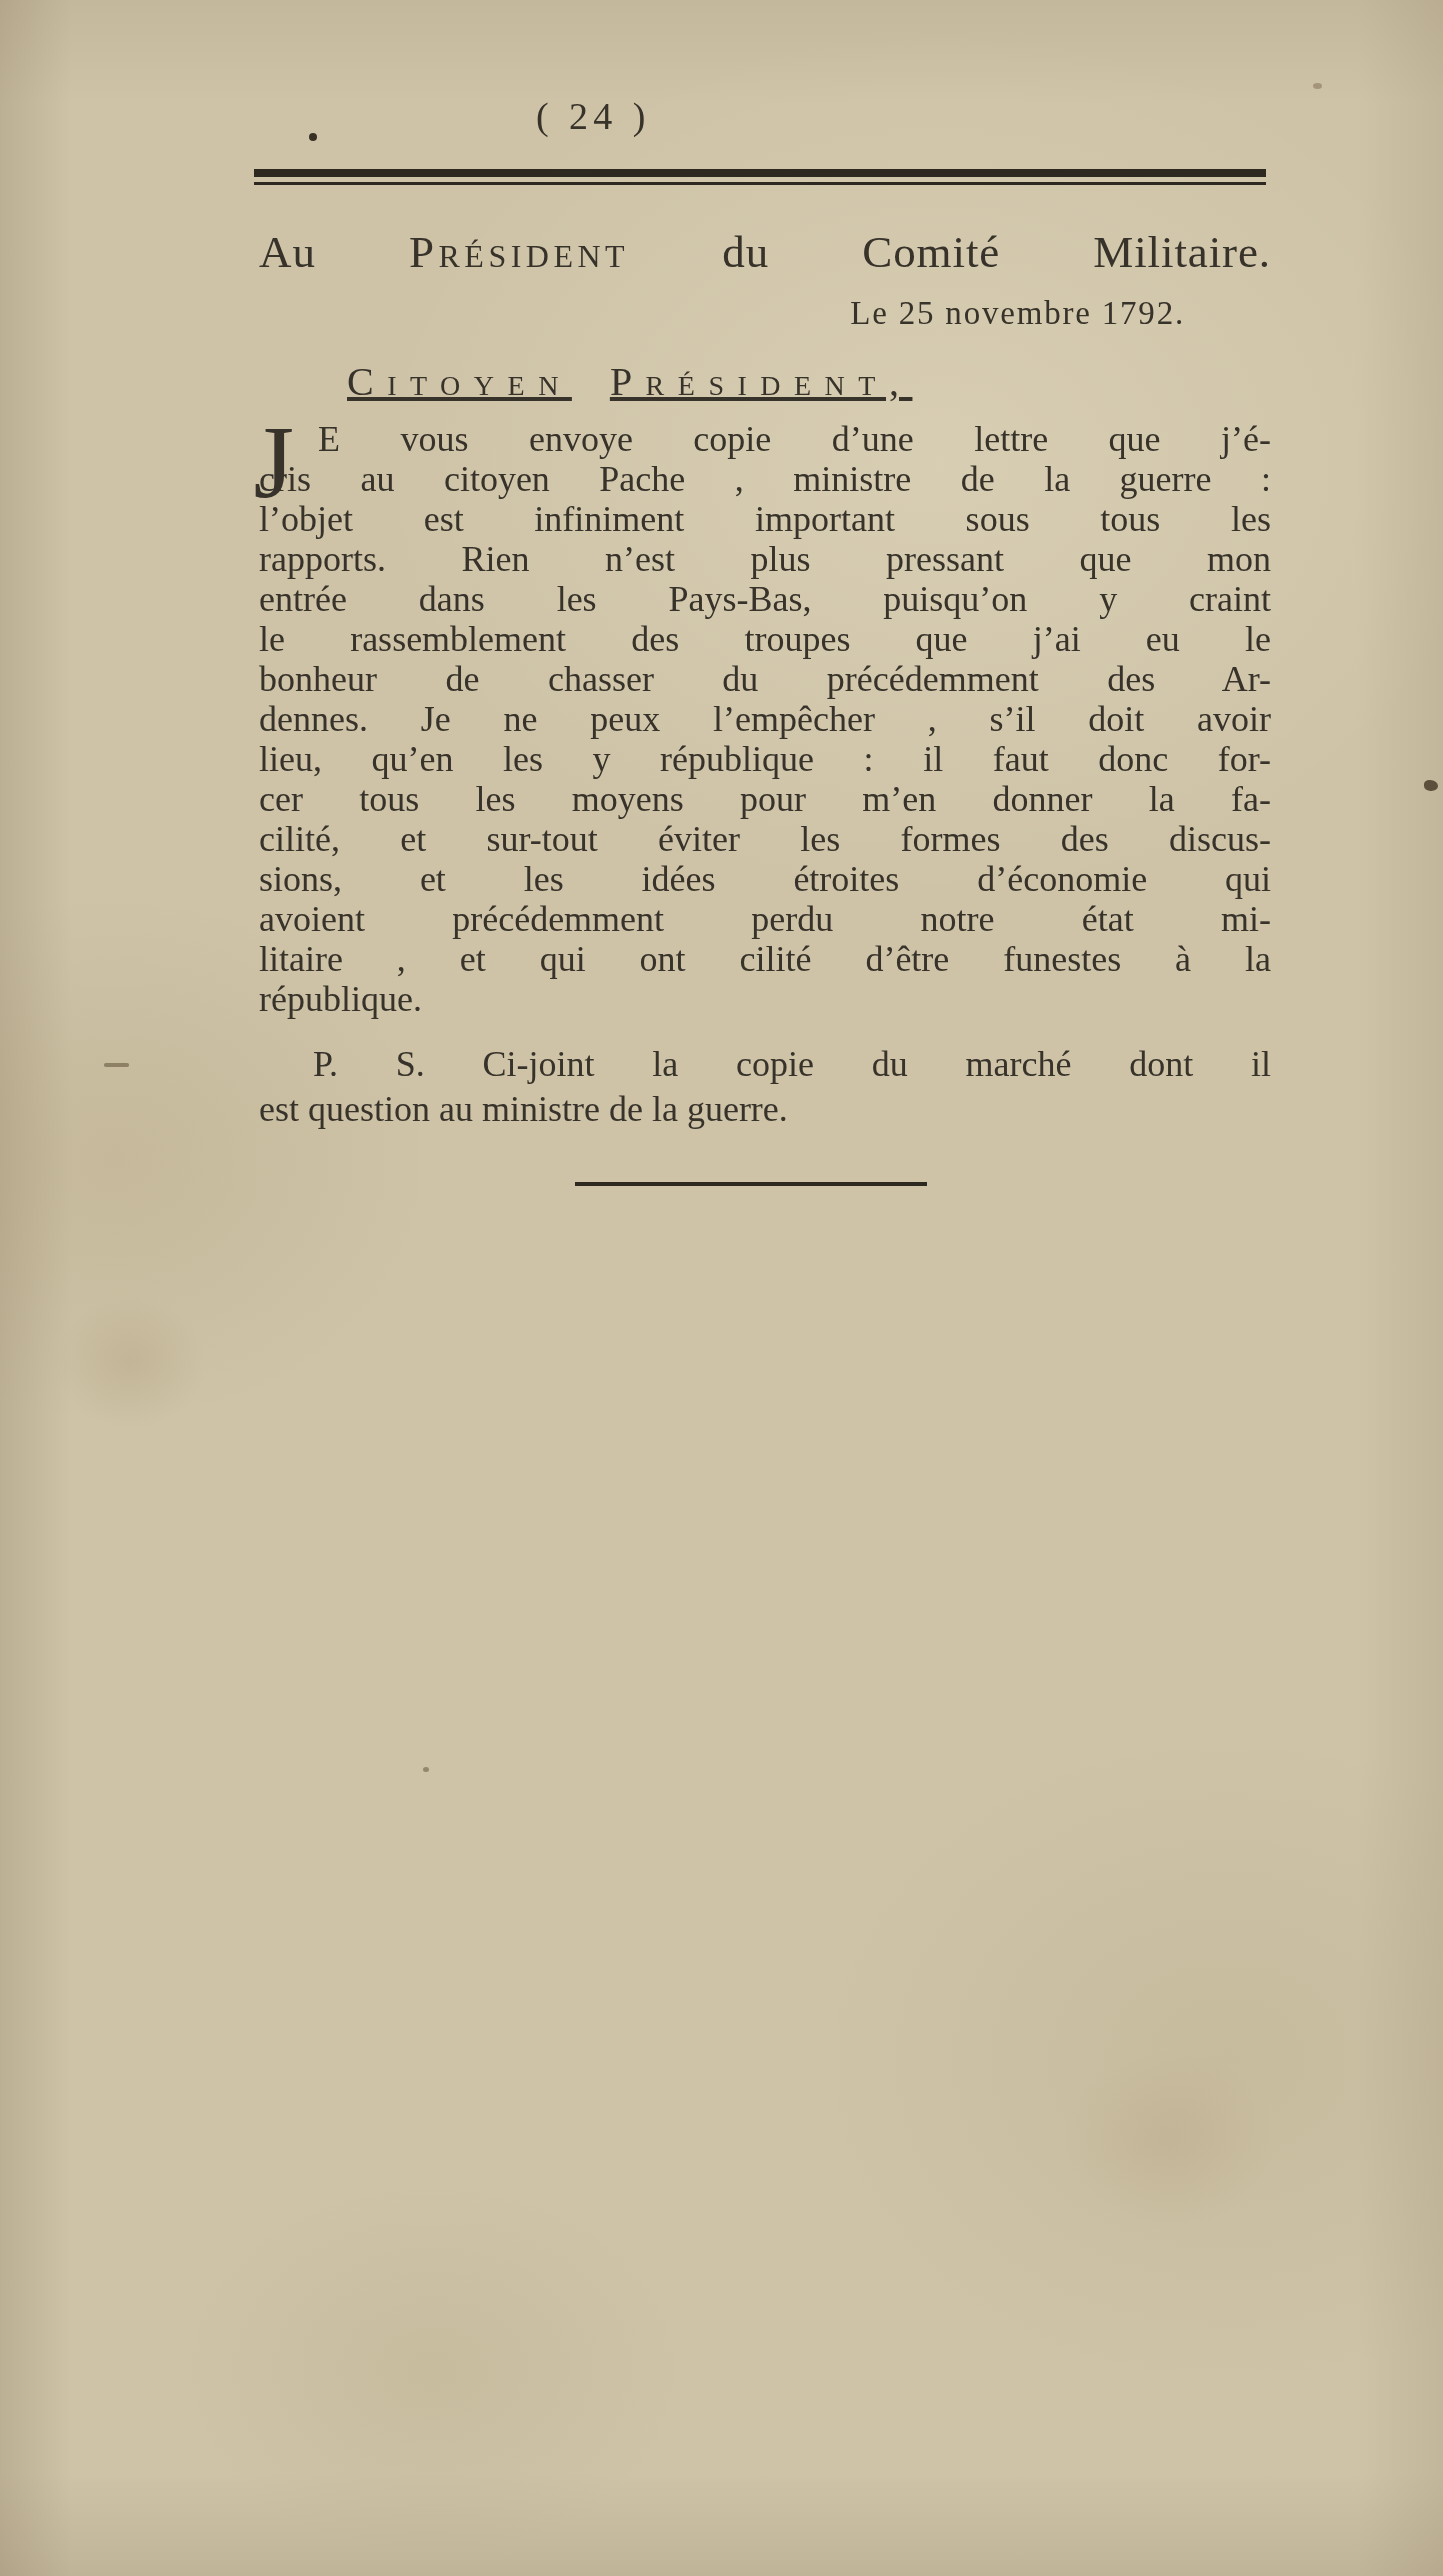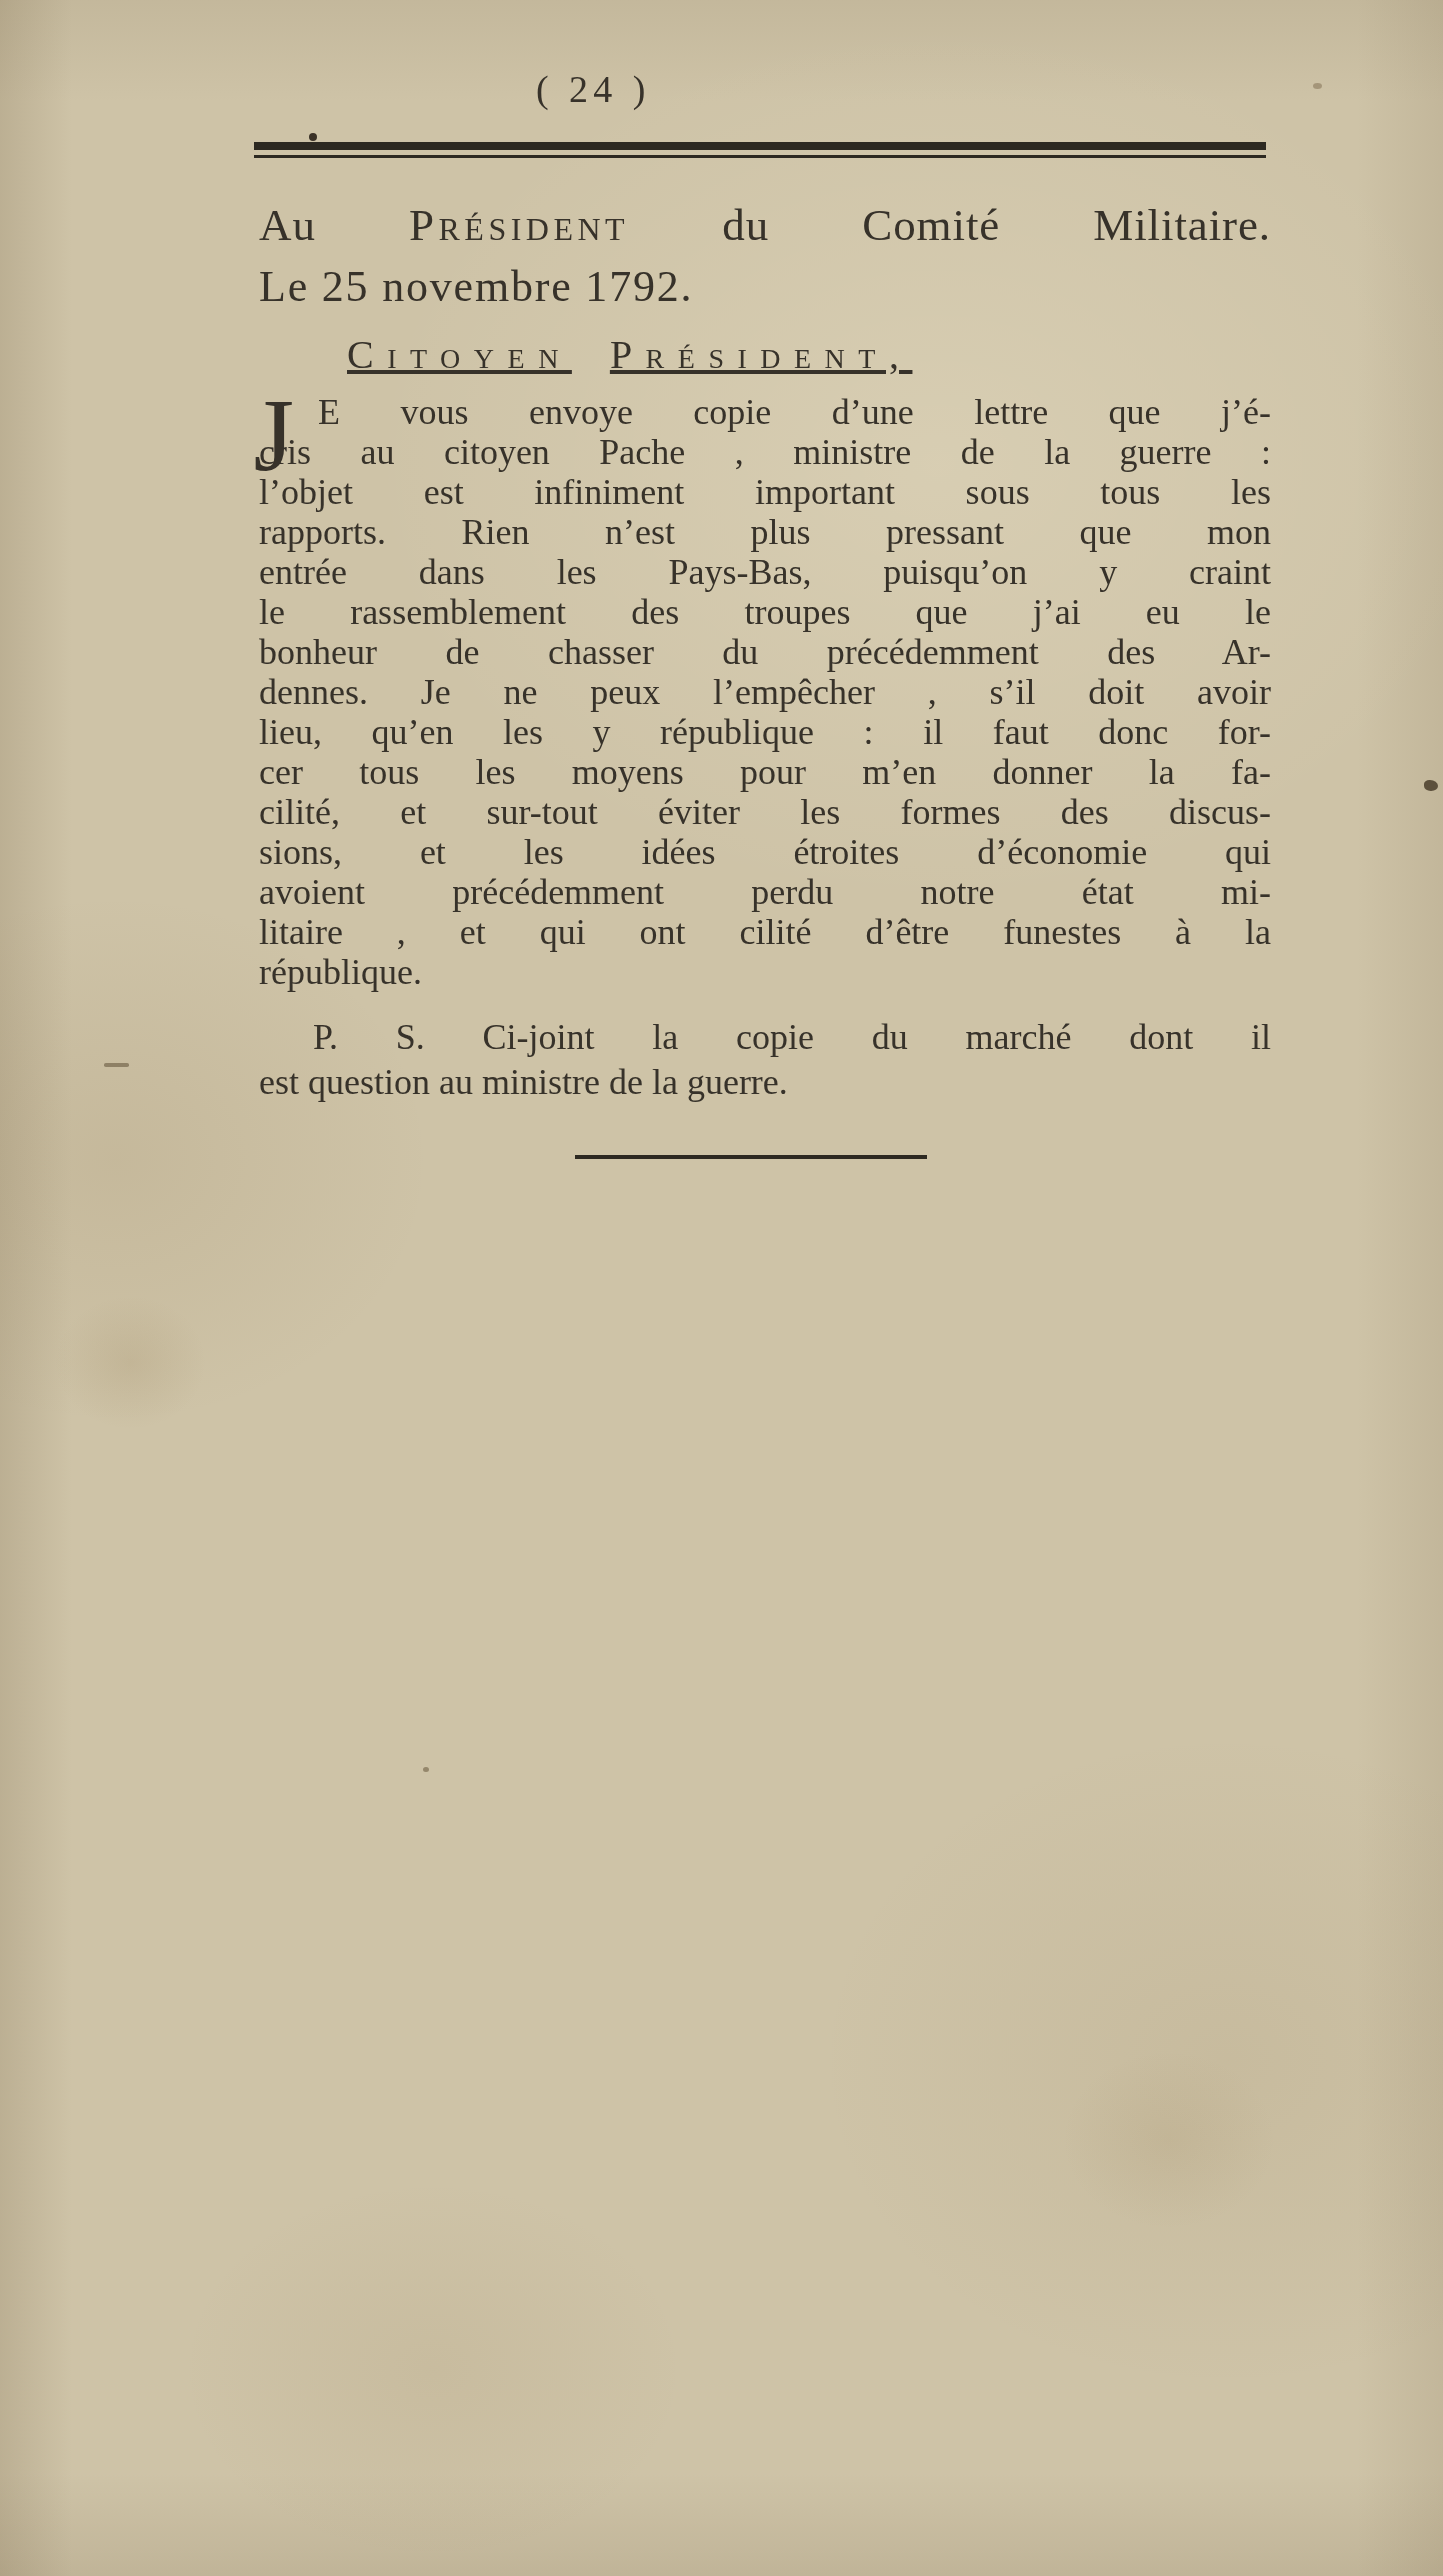--- a/index.html
+++ b/index.html
@@ -9,33 +9,33 @@
     color:#37322a;
     background-color:#cec3a7;
     background-image:
       linear-gradient(90deg, rgba(92,72,42,0.16) 0%, rgba(92,72,42,0) 5%, rgba(92,72,42,0) 94%, rgba(92,72,42,0.10) 100%),
       linear-gradient(180deg, rgba(92,72,42,0.09) 0%, rgba(92,72,42,0) 4%, rgba(92,72,42,0) 96%, rgba(92,72,42,0.12) 100%),
       radial-gradient(ellipse 809px 629px at 65% 18%, rgba(255,248,225,0.20), transparent 70%),
       radial-gradient(ellipse 450px 378px at 8% 45%, rgba(120,92,50,0.10), transparent 70%),
       radial-gradient(ellipse 584px 468px at 85% 80%, rgba(120,92,50,0.08), transparent 70%),
       radial-gradient(ellipse 360px 270px at 30% 92%, rgba(120,92,50,0.07), transparent 70%);
   }
-  .page-number { padding-top:68px; padding-left:536px; font-size:38px; line-height:43px; letter-spacing:5.4px; }
+  .page-number { padding-top:95px; padding-left:536px; font-size:38px; line-height:43px; letter-spacing:5.4px; }
   .double-rule { margin:31px 0 0 254px; width:1012px; border-top:8px solid #2d2921; }
   .double-rule::after { content:""; display:block; margin-top:4.5px; border-top:3.6px solid #2d2921; }
 
   .heading {
     margin:40px 0 0 259px; width:1012px;
     font-size:45px; line-height:54px; letter-spacing:0.9px;
     text-align:justify; text-align-last:justify;
   }
   .smallcaps { font-variant:small-caps; }
   .heading .smallcaps { letter-spacing:4.5px; }
 
-  .date-line { margin:14.4px 0 0 259px; width:1012px; padding-right:86px; font-size:44px; line-height:41px; letter-spacing:1.8px; }
+  .date-line { margin:14.4px 0 0 259px; width:1012px; text-align:right; padding-right:86px; font-size:33px; line-height:41px; letter-spacing:1.8px; }
 
   .salutation { margin:23.4px 0 0 259px; width:1012px; padding-left:88px; font-size:40px; line-height:49px; }
   .salutation .smallcaps { letter-spacing:13.5px;text-decoration:underline; }
   .salutation .sal2 { margin-left:38px; }
 
   .body-block { position:relative; margin:12.6px 0 0 259px; width:1012px; font-size:36px; line-height:40px; }
   .dropcap { position:absolute; top:-9px; left:-5.4px; font-size:104px; line-height:1; }
   .line { text-align:justify; text-align-last:justify; }
   .line.first { padding-left:59px; }
   .line.last { text-align-last:left; }

